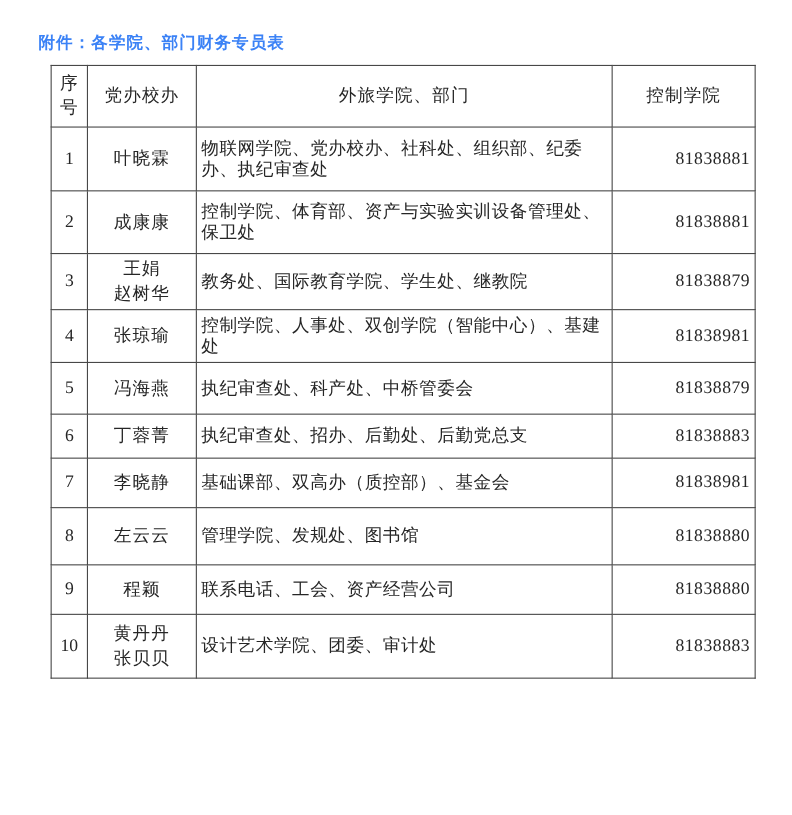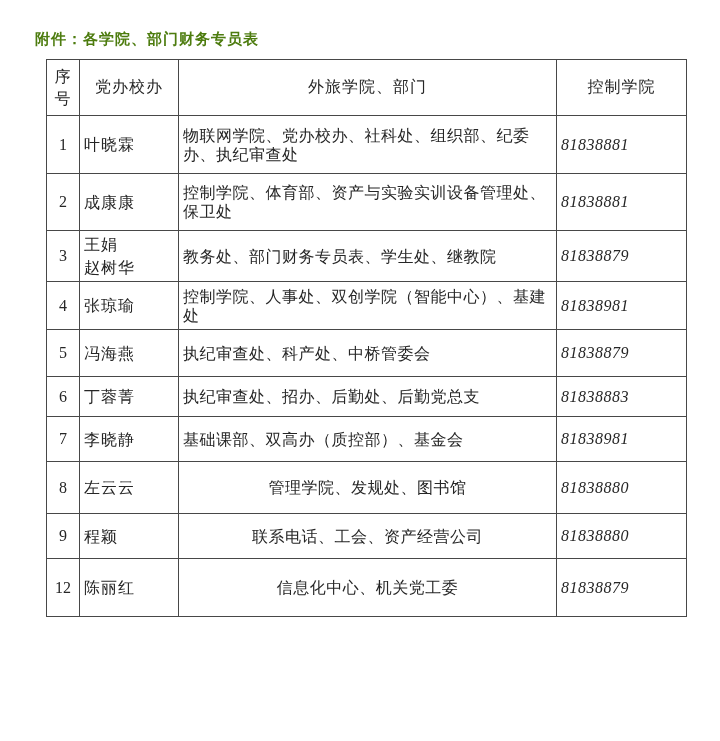--- a/index.html
+++ b/index.html
@@ -17,21 +17,21 @@
   .doc {
     position: relative;
     width: 720px;
     height: 741px;
   }
   .doc-title {
     margin: 30px 0 0 35px;
     font-size: 15px;
     font-weight: bold;
     letter-spacing: 1px;
-    color: #4d7c0f;
+    color: #3b82f6;
   }
   table.finance-table {
     margin: 10px 0 0 46px;
     border-collapse: collapse;
     table-layout: fixed;
     width: 640px;
   }
   table.finance-table th,
   table.finance-table td {
     border: 1.5px solid #484848;
@@ -47,40 +47,40 @@
     letter-spacing: 1px;
   }
   .th-index {
     white-space: pre-line;
     line-height: 22px;
   }
   .cell-index {
     text-align: center;
   }
   .cell-name {
+    text-align: center;
     white-space: pre-line;
     line-height: 23px;
     letter-spacing: 1px;
   }
   .cell-dept {
     text-align: left;
     padding-left: 6px;
     padding-right: 6px;
     line-height: 19px;
     letter-spacing: 0.5px;
     margin-left: 44px;
   }
   .cell-phone {
-    text-align: left;
+    text-align: right;
     font-size: 17px;
     letter-spacing: 0.5px;
-    font-style: italic;
   }
   
-  tbody tr:nth-child(n+8) .cell-dept { text-align: center; }
+  tbody tr:nth-child(n+8) .cell-dept { }
   
   tbody tr:nth-child(1)  { height: 58px; }
   tbody tr:nth-child(2)  { height: 57px; }
   tbody tr:nth-child(3)  { height: 49px; }
   tbody tr:nth-child(4)  { height: 48px; }
   tbody tr:nth-child(5)  { height: 47px; }
   tbody tr:nth-child(6)  { height: 40px; }
   tbody tr:nth-child(7)  { height: 45px; }
   tbody tr:nth-child(8)  { height: 52px; }
   tbody tr:nth-child(9)  { height: 45px; }
@@ -120,21 +120,21 @@
       <tr>
         <td class="cell-index">2</td>
         <td class="cell-name">成康康</td>
         <td class="cell-dept">控制学院、体育部、资产与实验实训设备管理处、保卫处</td>
         <td class="cell-phone">81838881</td>
       </tr>
       <tr>
         <td class="cell-index">3</td>
         <td class="cell-name">王娟
 赵树华</td>
-        <td class="cell-dept">教务处、部门财务专员表、学生处、继教院</td>
+        <td class="cell-dept">教务处、国际教育学院、学生处、继教院</td>
         <td class="cell-phone">81838879</td>
       </tr>
       <tr>
         <td class="cell-index">4</td>
         <td class="cell-name">张琼瑜</td>
         <td class="cell-dept">控制学院、人事处、双创学院（智能中心）、基建处</td>
         <td class="cell-phone">81838981</td>
       </tr>
       <tr>
         <td class="cell-index">5</td>
@@ -160,20 +160,21 @@
         <td class="cell-dept">管理学院、发规处、图书馆</td>
         <td class="cell-phone">81838880</td>
       </tr>
       <tr>
         <td class="cell-index">9</td>
         <td class="cell-name">程颖</td>
         <td class="cell-dept">联系电话、工会、资产经营公司</td>
         <td class="cell-phone">81838880</td>
       </tr>
       <tr>
-        <td class="cell-index">12</td>
-        <td class="cell-name">陈丽红</td>
-        <td class="cell-dept">信息化中心、机关党工委</td>
-        <td class="cell-phone">81838879</td>
+        <td class="cell-index">10</td>
+        <td class="cell-name">黄丹丹
+张贝贝</td>
+        <td class="cell-dept">设计艺术学院、团委、审计处</td>
+        <td class="cell-phone">81838883</td>
       </tr>
     </tbody>
   </table>
 </div>
 
 </body></html>

